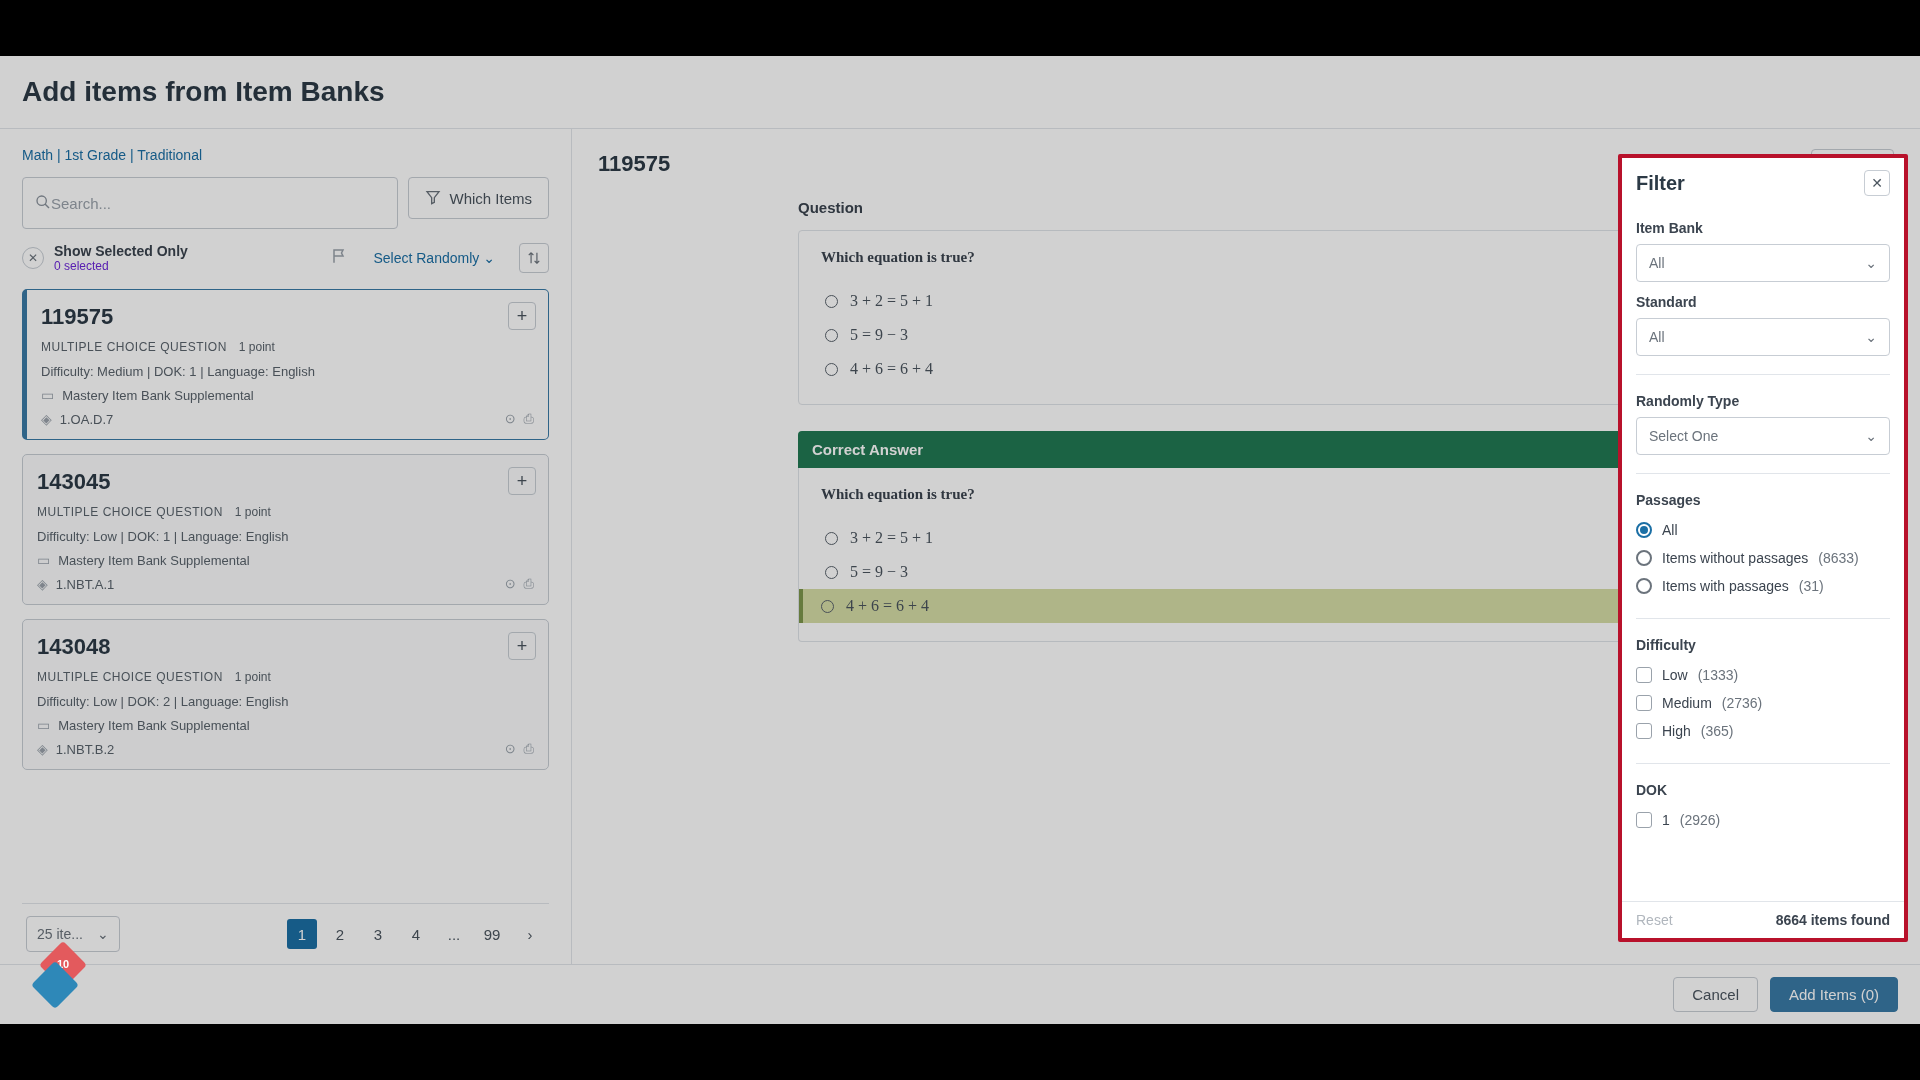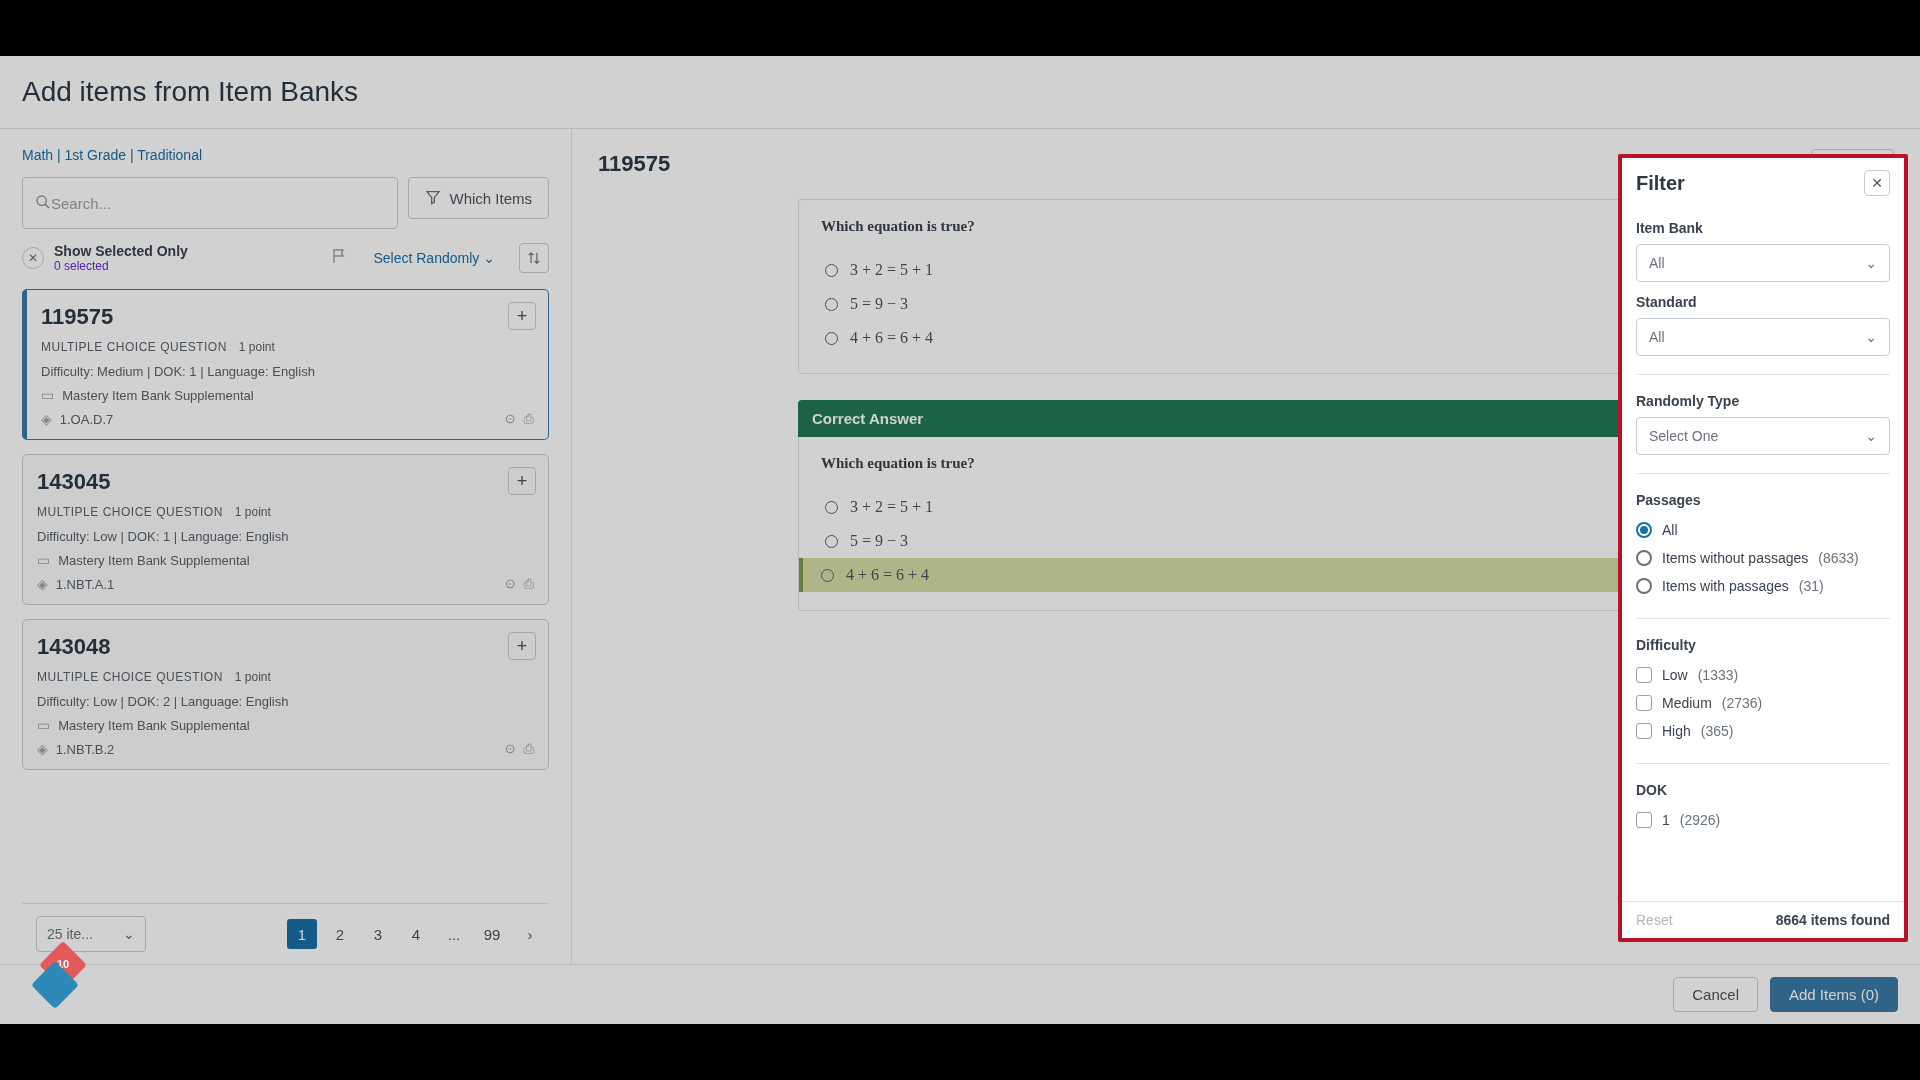--- a/index.html
+++ b/index.html
@@ -16,21 +16,21 @@
   top: 56px;
   left: 0;
   width: 1920px;
   height: 968px;
   background: #fff;
   display: flex;
   flex-direction: column;
 }
 .page-title {
   font-size: 28px;
-  font-weight: 400;
+  font-weight: 700;
   color: #2c3a46;
   padding: 20px 22px 20px 22px;
 }
 .content-row {
   display: flex;
   flex: 1;
   border-top: 1px solid #e1e5ea;
   overflow: hidden;
 }
 .left-col {
@@ -138,21 +138,21 @@
 .std-line .left { display: flex; align-items: center; gap: 8px; }
 .std-line .right { display: flex; gap: 8px; color: #9aa2ab; }
 .small-ico { font-size: 14px; color: #9aa2ab; }
 .pager-row {
   border-top: 1px solid #e1e5ea;
   display: flex; align-items: center; justify-content: space-between;
   padding: 12px 4px;
 }
 .page-size {
   border: 1px solid #c7cdd4; border-radius: 4px; height: 36px;
-  display: flex; align-items: center; padding: 0 10px; gap: 30px; color: #6b737c; font-size: 14px; margin-left: 10px;
+  display: flex; align-items: center; padding: 0 10px; gap: 14px; color: #6b737c; font-size: 14px;
 }
 .pages { display: flex; align-items: center; gap: 8px; }
 .pg { width: 30px; height: 30px; display: flex; align-items: center; justify-content: center;
   font-size: 15px; color: #4b555f; border-radius: 3px; cursor: pointer; }
 .pg.active { background: #1b6fa5; color: #fff; }
 .pg.ell { cursor: default; }
 
 .preview-col {
   flex: 1;
   padding: 20px 26px;
@@ -417,20 +417,21 @@
     <div class="preview-col">
       <div class="preview-header">
         <h2>119575</h2>
         <button class="select-btn">
           <span>+</span>
           <span>Select</span>
         </button>
       </div>
 
       <div class="question-block">
+        <div class="q-label">Question</div>
         <div class="q-card">
           <div class="q-prompt">Which equation is true?</div>
           <div class="q-opt">
               <span class="rad"></span>
               <span>3 + 2 = 5 + 1</span>
             </div>
           <div class="q-opt">
               <span class="rad"></span>
               <span>5 = 9 − 3</span>
             </div>

